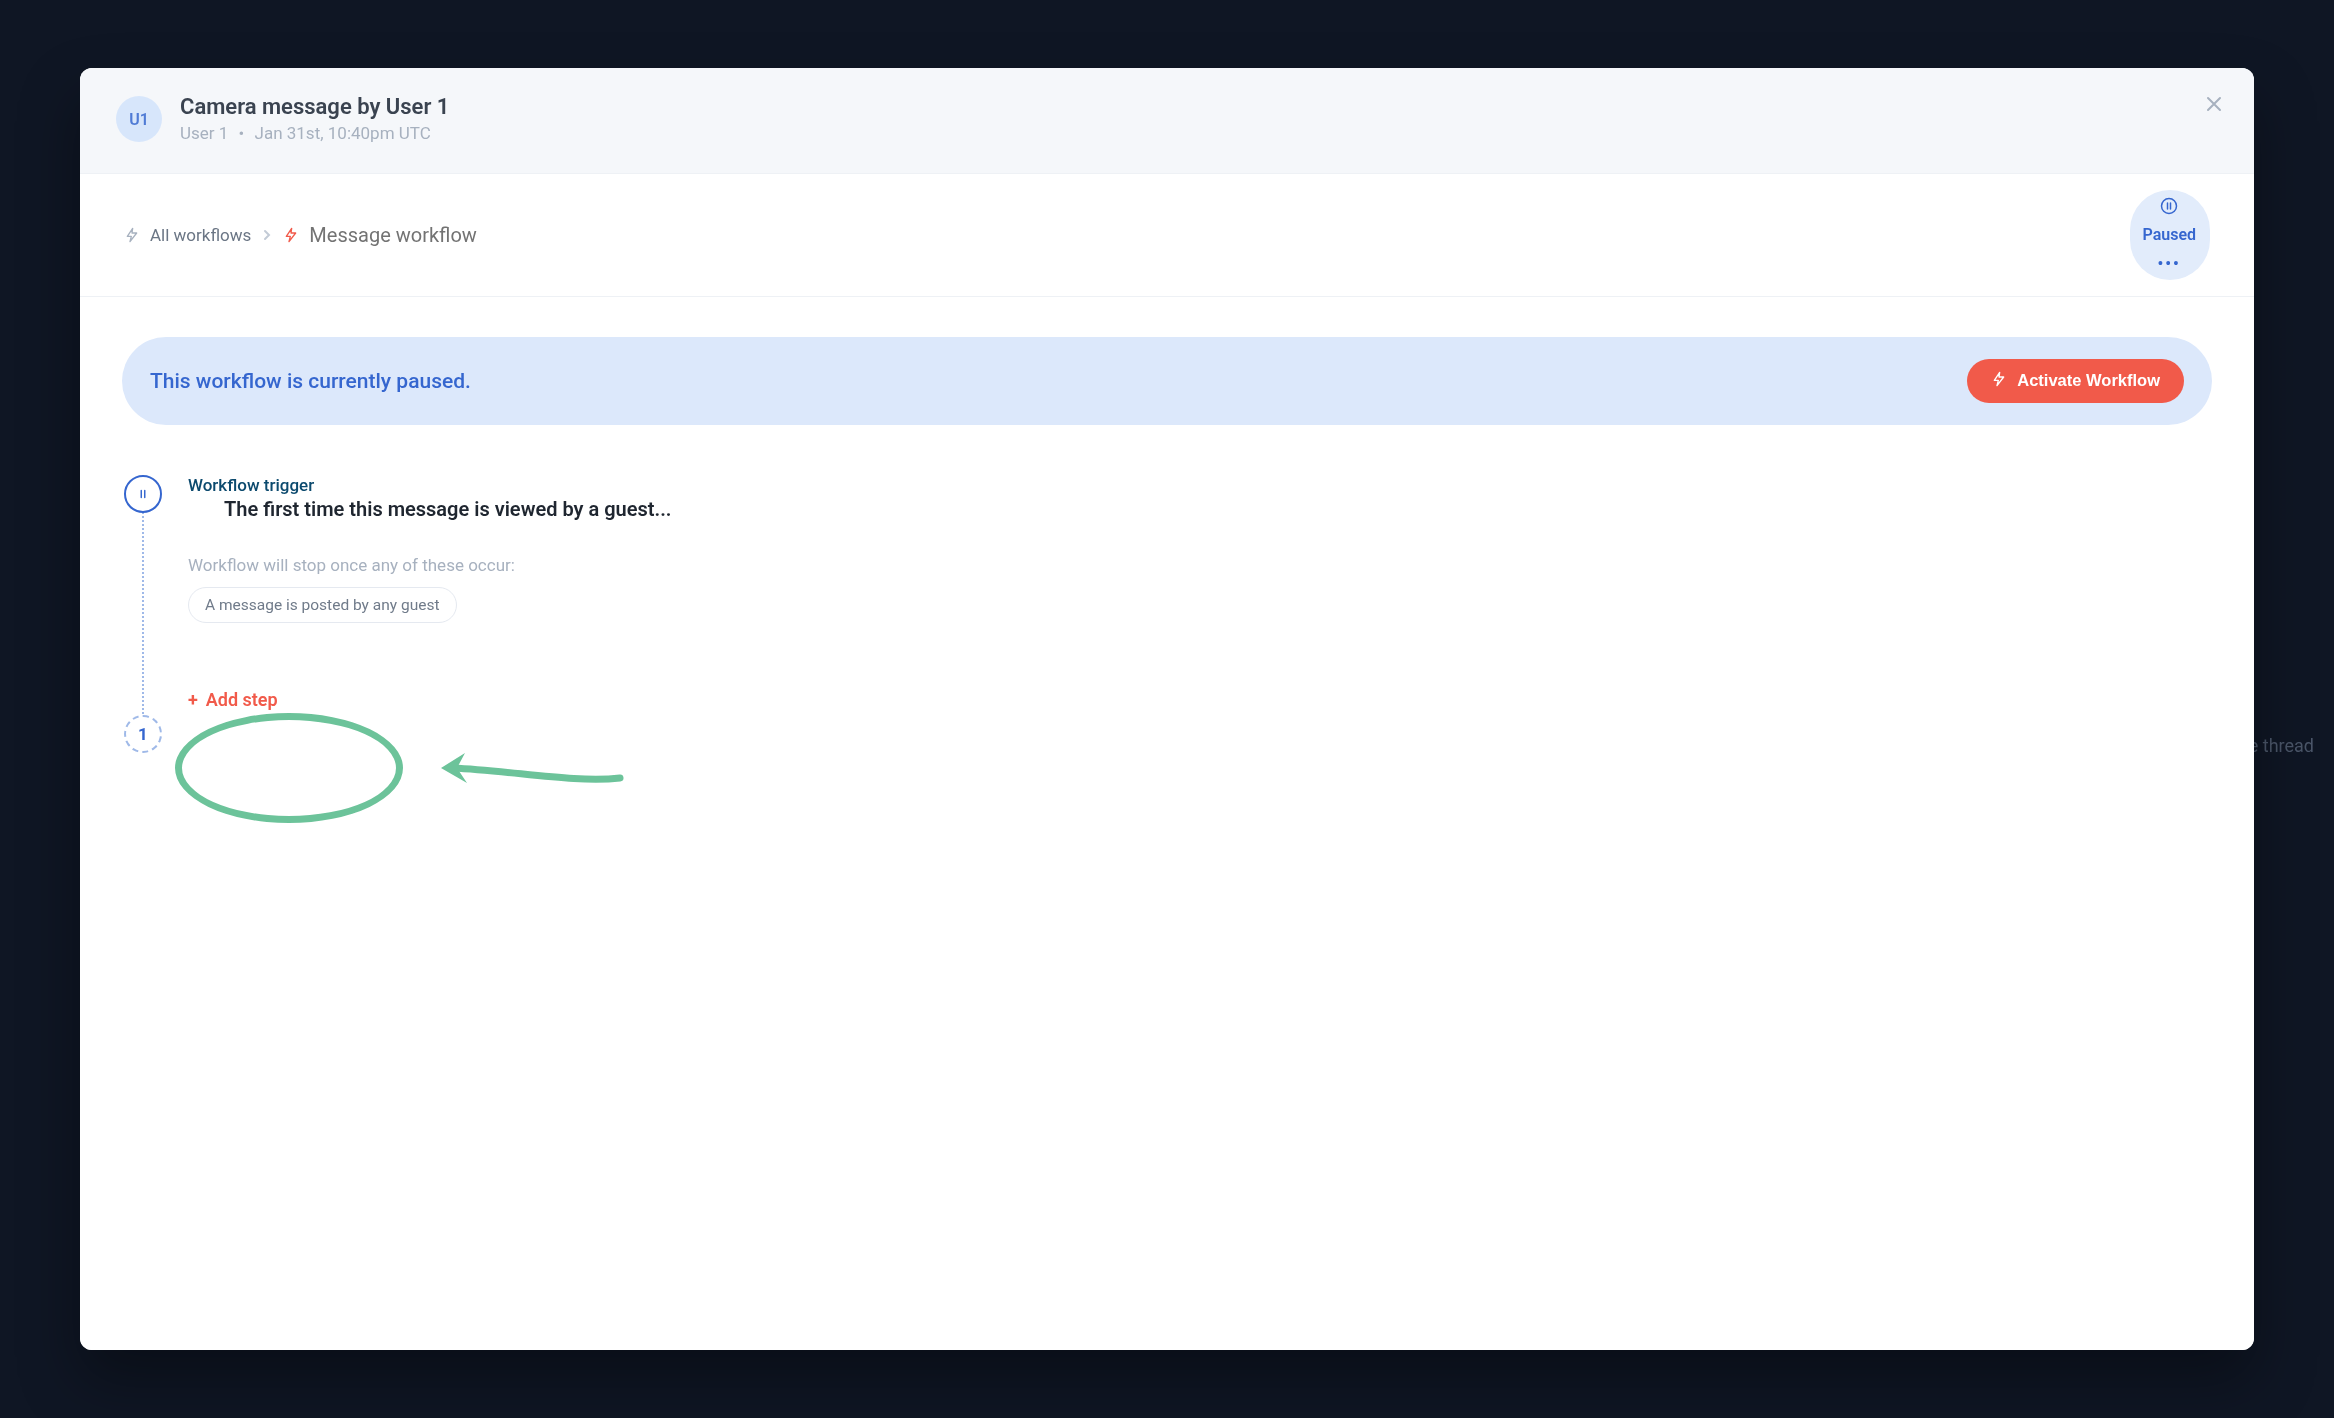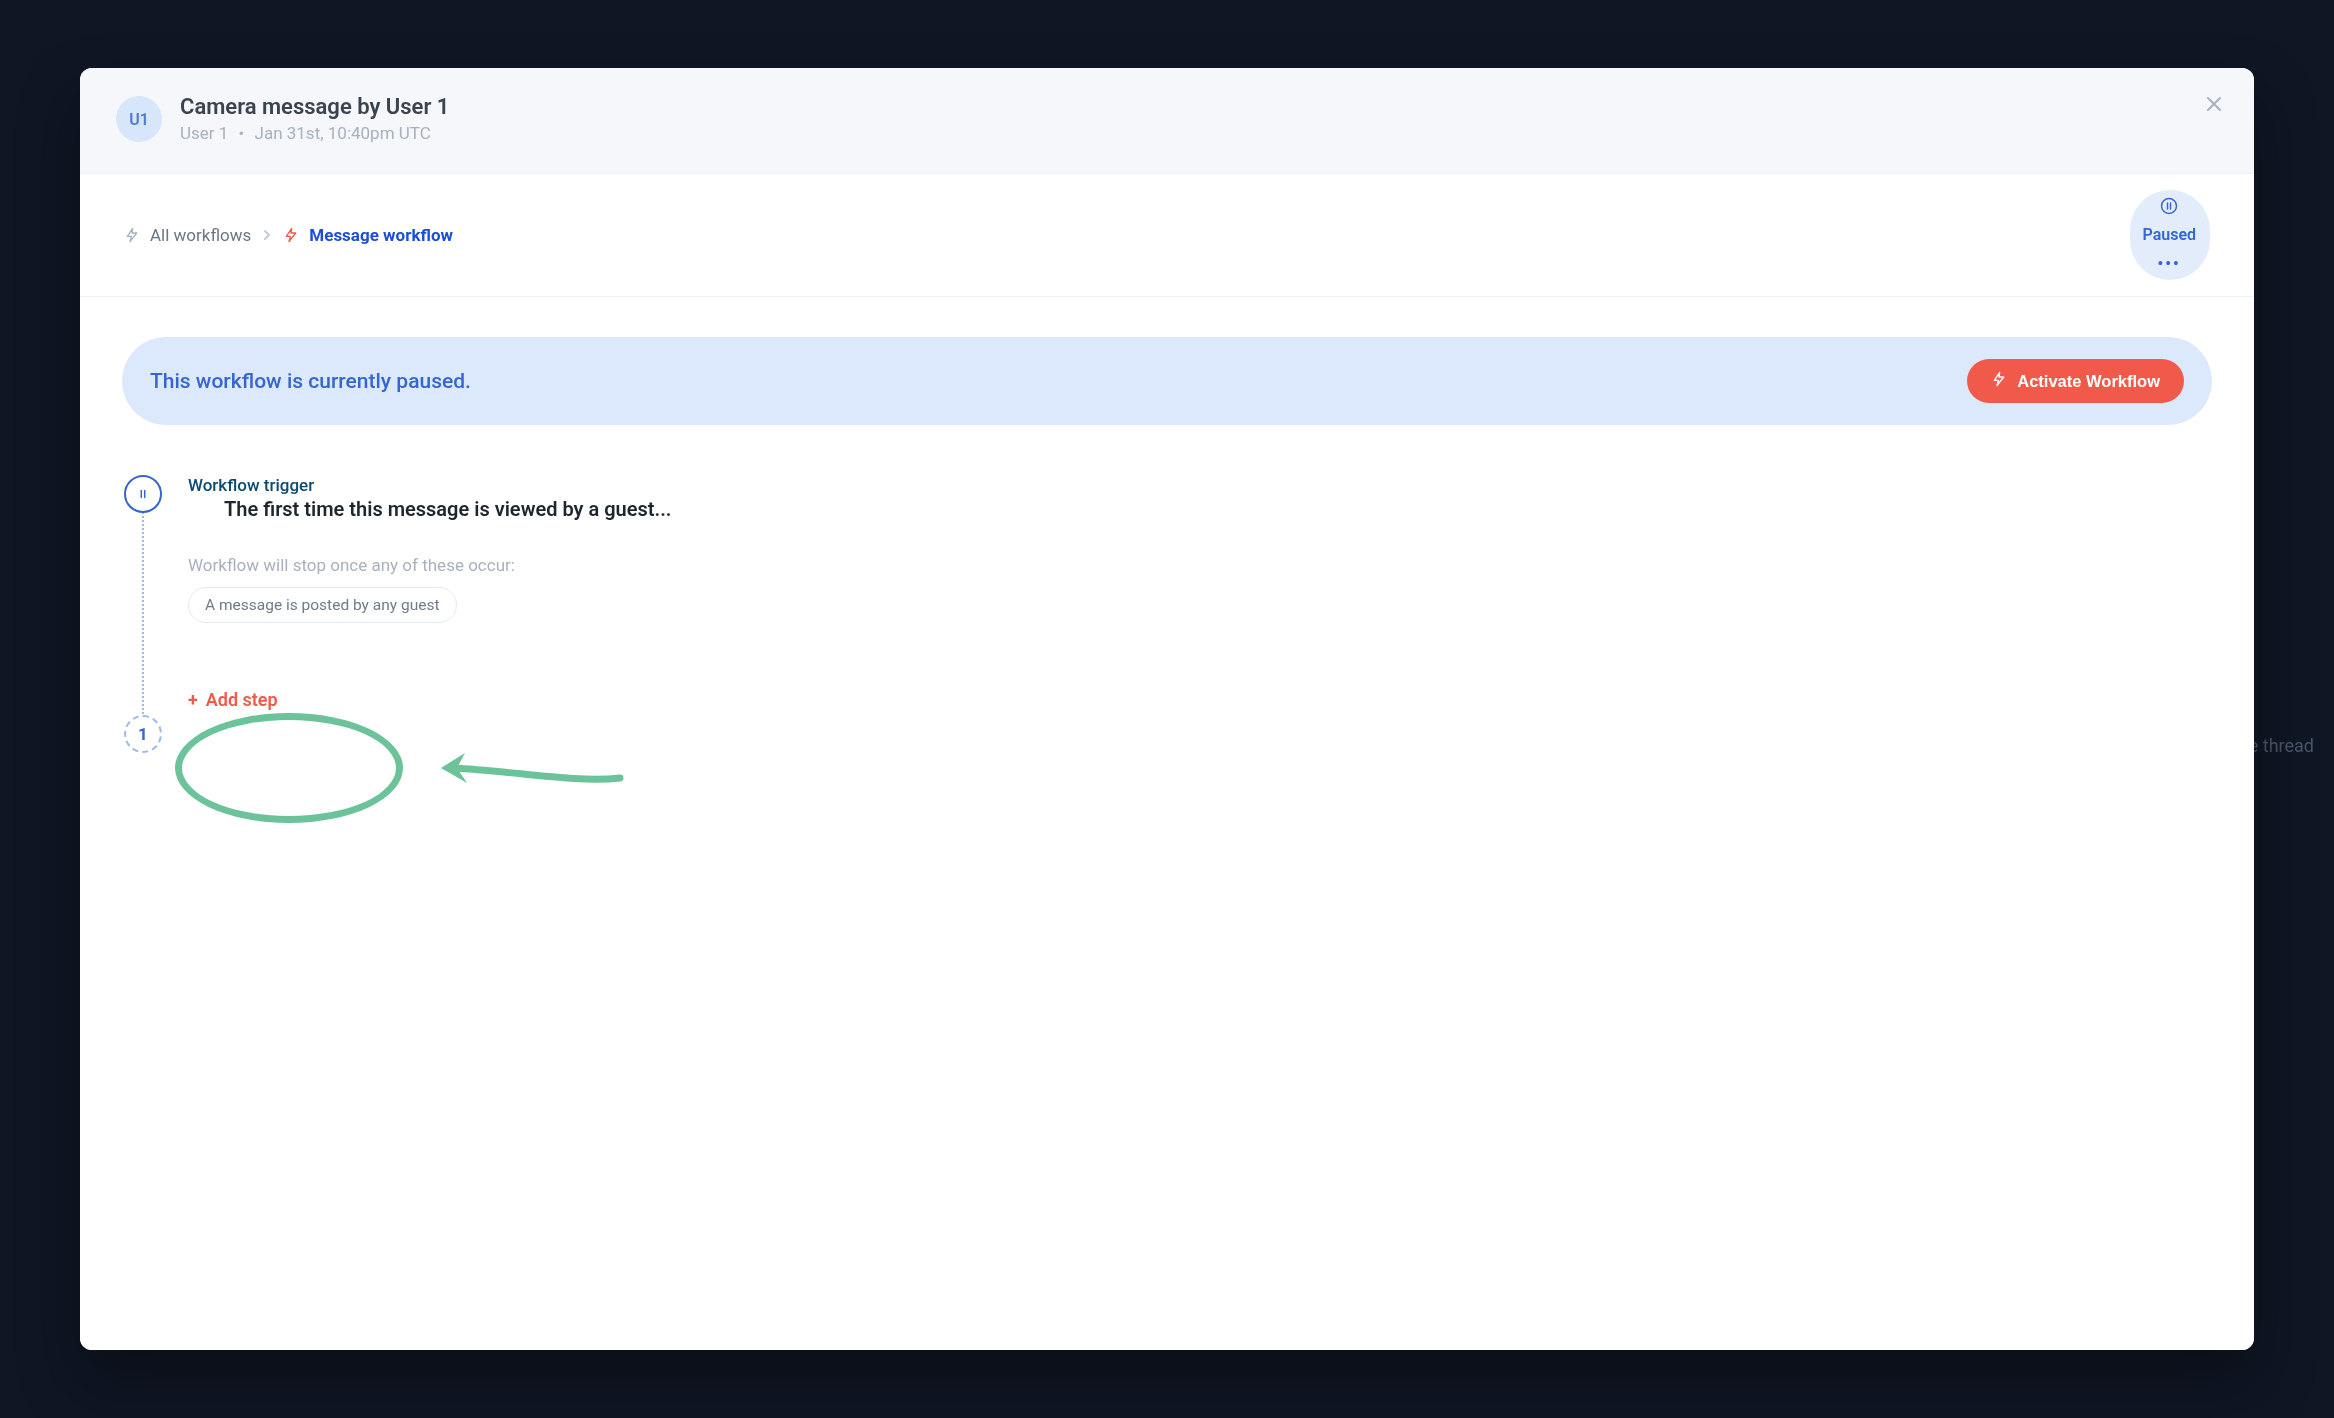--- a/index.html
+++ b/index.html
@@ -94,23 +94,23 @@
   }
   .bc-icon { color: #a7b1bf; display: inline-flex; }
   .bc-bolt-red { color: #f15a4a; display: inline-flex; }
   .bc-link {
     color: #6b7685;
     font-size: 17px;
     cursor: pointer;
   }
   .bc-chevron { color: #c3cbd6; font-size: 16px; }
   .bc-current {
-    color: #1d4ed8;
-    font-weight: 700;
-    font-size: 17px;
+    color: #737373;
+    font-weight: 400;
+    font-size: 20px;
   }
   .breadcrumb-right {
     display: flex;
     align-items: center;
   }
   .status-pill {
     display: flex;
     align-items: center;
     gap: 10px;
     background: #e2ecfb;
@@ -152,21 +152,21 @@
   }
   .activate-btn {
     background: #f15a4a;
     color: #fff;
     border: none;
     border-radius: 999px;
     padding: 12px 24px;
     font-size: 16.5px;
     font-weight: 600;
     display: inline-flex;
-    align-items: center;
+    align-items: flex-start;
     gap: 10px;
     cursor: pointer;
   }
   .timeline {
     margin-top: 50px;
     position: relative;
     padding-left: 66px;
   }
   .timeline-line {
     position: absolute;

